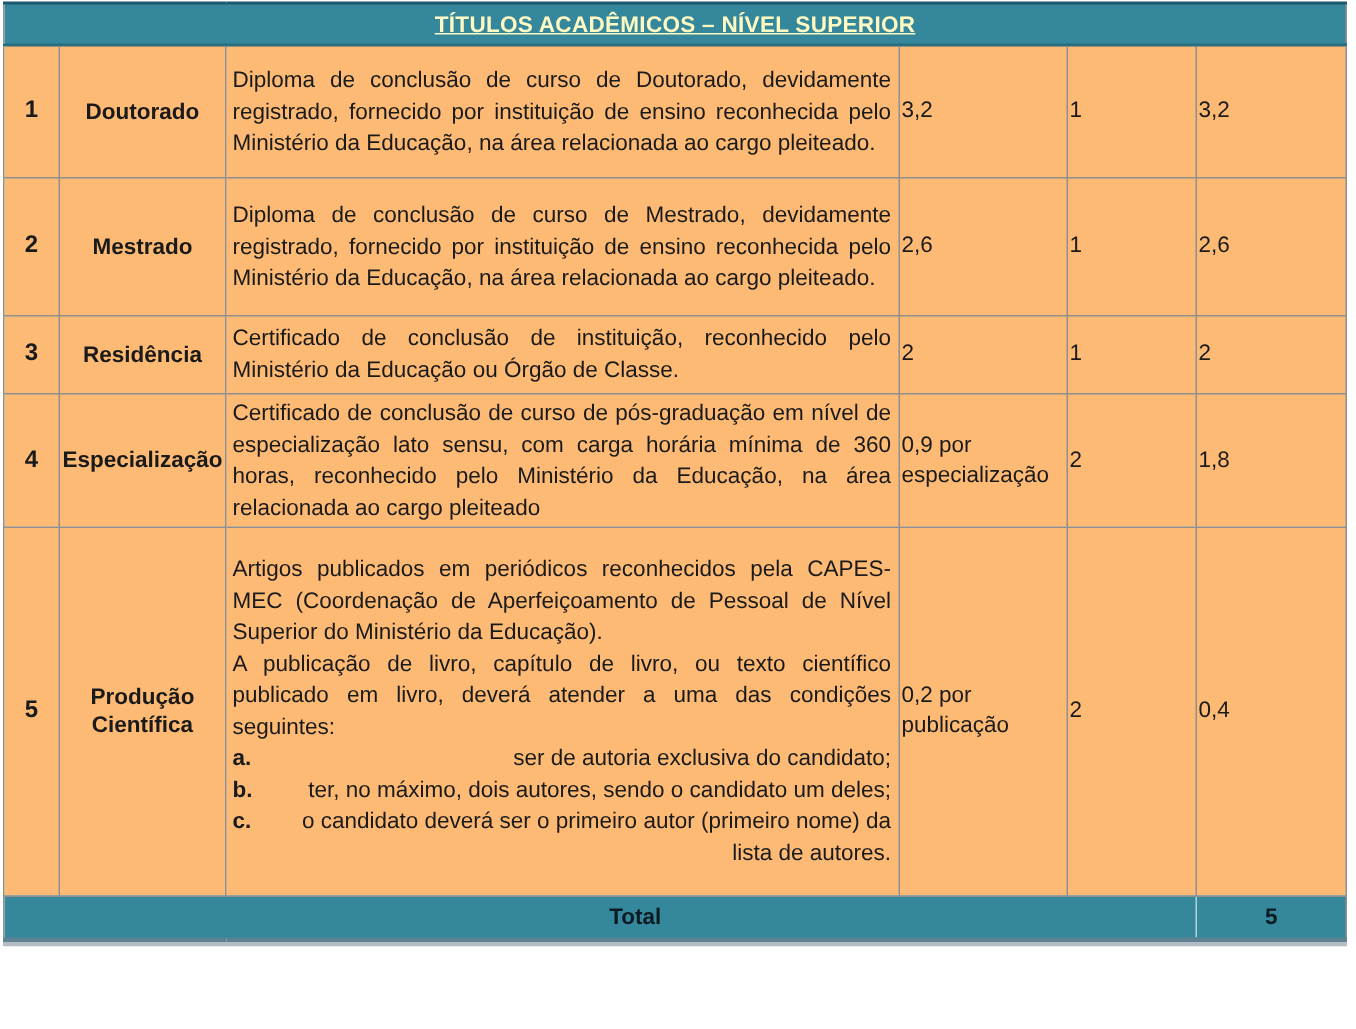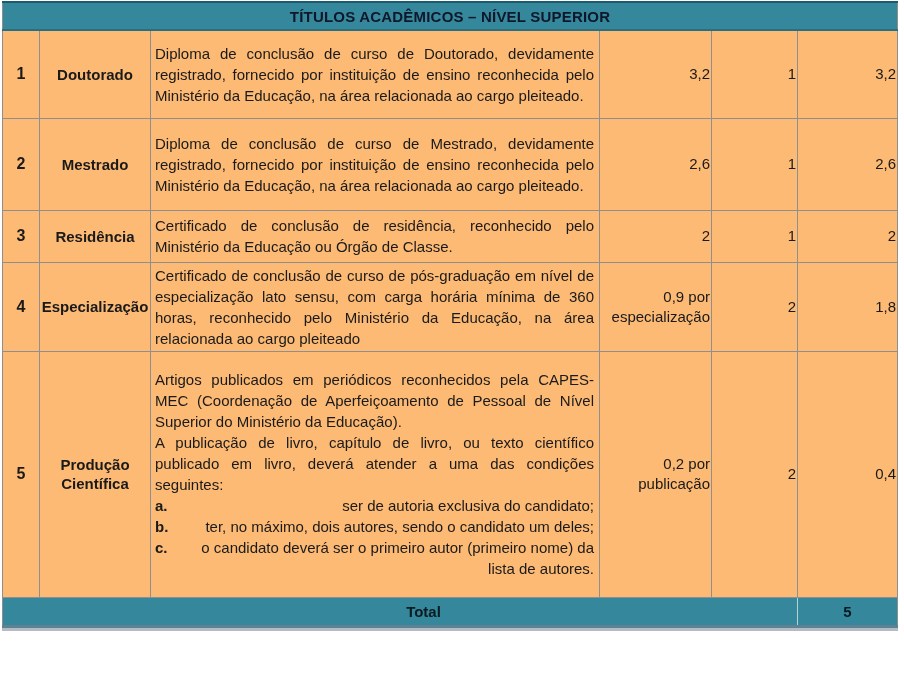--- a/index.html
+++ b/index.html
@@ -29,21 +29,22 @@
   
   .title-row td{
     background:var(--teal);
     border-top:2px solid var(--title-top);
     border-bottom:2px solid var(--title-bottom);
     height:24px;
     text-align:center;
     font-weight:bold;
     font-size:15px;
     letter-spacing:.2px;
-    color:#0f172a;
+    color:#fef9c3;
+    text-decoration:underline;
   }
   
   .header-row th{
     background:var(--teal);
     border-left:1px solid var(--teal-sep);
     border-bottom:1px solid var(--grid);
     height:46px;
     text-align:center;
     vertical-align:middle;
     font-weight:bold;
@@ -67,21 +68,21 @@
     margin:0;
     text-align:justify;
     line-height:21px;
   }
   td.c-comp .li{
     display:flex;
     line-height:21px;
   }
   td.c-comp .li .marker{flex:0 0 24px;font-weight:bold;}
   td.c-comp .li .li-text{flex:1;text-align:right;}
-  td.c-val{text-align:right;line-height:20px;padding:0 1px;margin-left:20px;}
+  td.c-val{text-align:left;line-height:20px;padding:0 1px;margin-left:20px;}
   
   .total-row td{
     background:var(--teal);
     height:25px;
     font-weight:bold;
     font-size:15px;
     text-align:center;
     border-bottom:3px solid var(--shadow1);
     color:#0b1b22;
   }
@@ -125,21 +126,21 @@
             <p class="para">Diploma de conclusão de curso de Mestrado, devidamente registrado, fornecido por instituição de ensino reconhecida pelo Ministério da Educação, na área relacionada ao cargo pleiteado.</p>
           </td>
     <td class="c-val">2,6</td>
     <td class="c-val">1</td>
     <td class="c-val">2,6</td>
   </tr>
         <tr style="height: 52px;">
     <td class="c-item">3</td>
     <td class="c-titulo">Residência</td>
     <td class="c-comp">
-            <p class="para">Certificado de conclusão de residência, reconhecido pelo Ministério da Educação ou Órgão de Classe.</p>
+            <p class="para">Certificado de conclusão de instituição, reconhecido pelo Ministério da Educação ou Órgão de Classe.</p>
           </td>
     <td class="c-val">2</td>
     <td class="c-val">1</td>
     <td class="c-val">2</td>
   </tr>
         <tr style="height: 86px;">
     <td class="c-item">4</td>
     <td class="c-titulo">Especialização</td>
     <td class="c-comp">
             <p class="para">Certificado de conclusão de curso de pós-graduação em nível de especialização lato sensu, com carga horária mínima de 360 horas, reconhecido pelo Ministério da Educação, na área relacionada ao cargo pleiteado</p>

